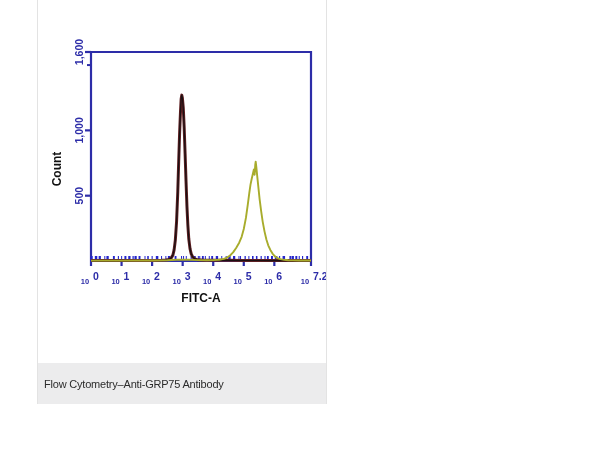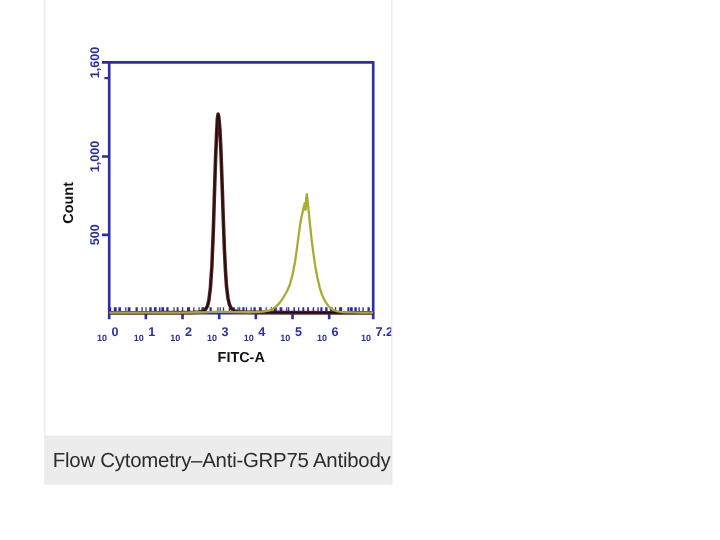--- a/index.html
+++ b/index.html
@@ -57,21 +57,21 @@
     top: 363px;
     width: 288px;
     height: 41px;
     background: #ececed;
     display: flex;
     align-items: center;
   }
   .caption-text {
     padding-left: 6px;
     font-family: "Liberation Sans", sans-serif;
-    font-size: 17px;
+    font-size: 11px;
     color: #2c2c2c;
     letter-spacing: -0.2px;
     white-space: nowrap;
   }
 
   
   .ax-num {
     font-family: "Liberation Sans", sans-serif;
     font-size: 10.5px;
     font-weight: bold;

